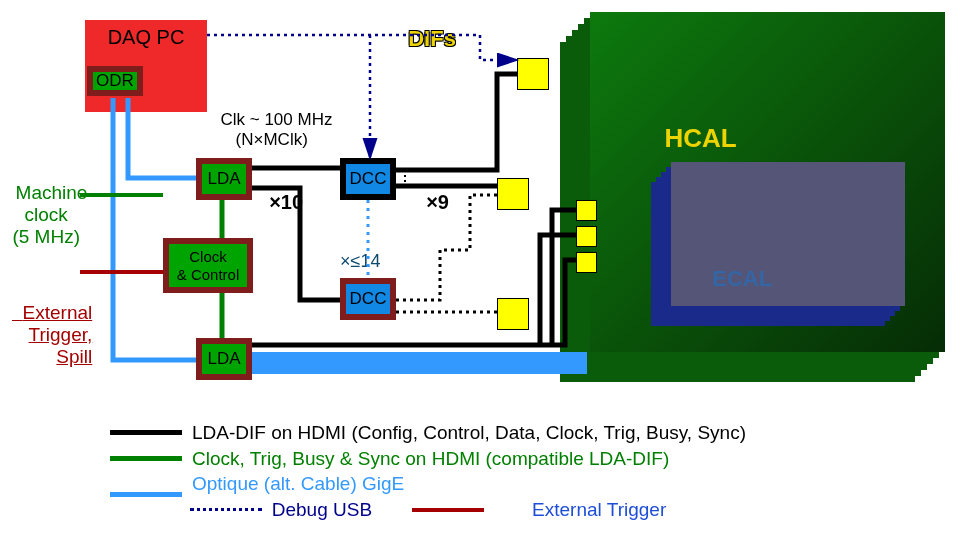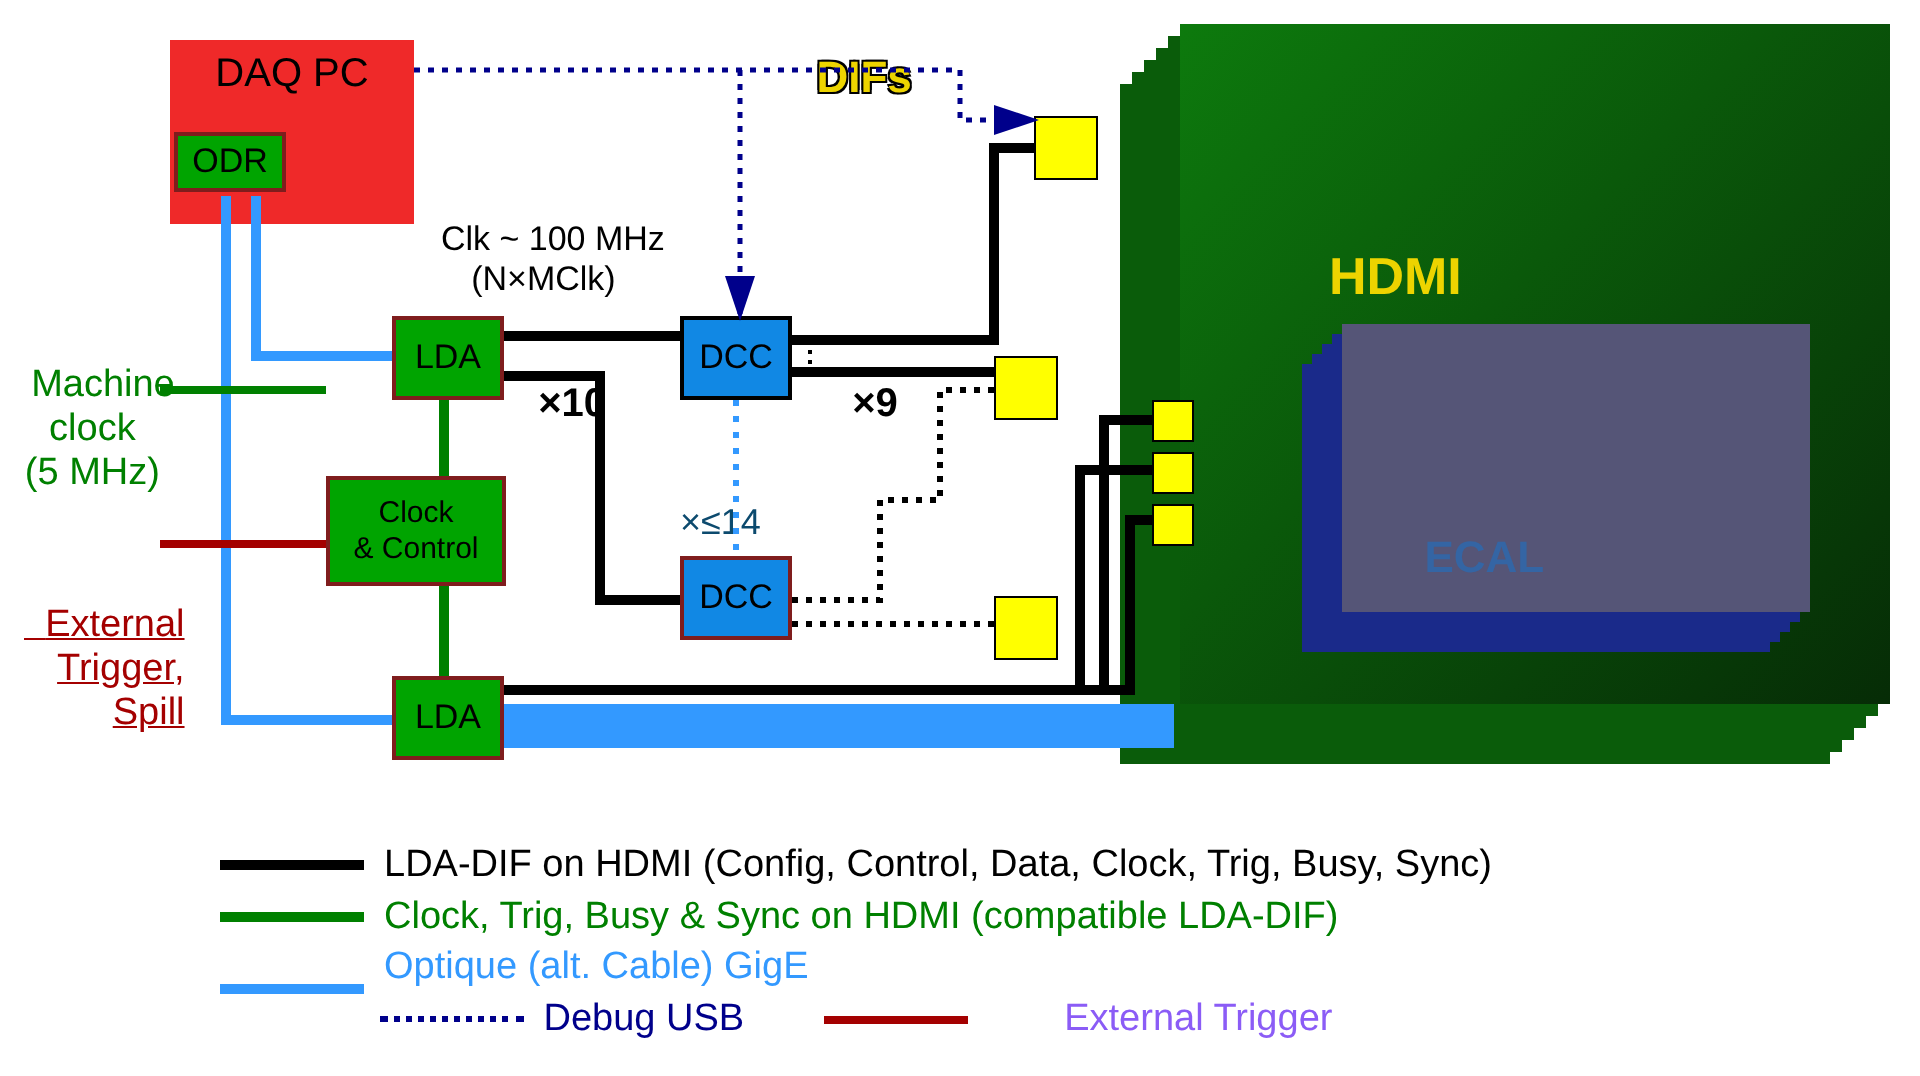--- a/index.html
+++ b/index.html
@@ -11,21 +11,21 @@
     font-family: sans-serif;
     background: #fff;
   }
   .box {
     position: absolute;
     display: flex;
     align-items: center;
     justify-content: center;
     text-align: center;
     font-size: 16px;
-    border: 2px solid #7f1d1d;
+    border: 6px solid #7f1d1d;
   }
   .label {
     position: absolute;
     font-size: 18px;
     white-space: pre;
     text-align: right;
   }
   .small-label { font-size: 17px; }
   svg.wires { position: absolute; left:0; top:0; pointer-events:none; }
 </style>
@@ -99,21 +99,21 @@
   <span>Machine
 clock
 (5 MHz)</span>
 </div>
 <div class="label" style="left:12px; top:280px; color:#a40000; font-size:19px; text-align:right; line-height:1.15;text-decoration:underline;">
   <span>External
 Trigger,
 Spill</span>
 </div>
 <div class="label" style="left:650px; top:92px; color:#edd400; font-weight:bold; font-size:26px;">
-  <span>HDMI</span>
+  <span>HCAL</span>
 </div>
 <div class="label" style="left:700px; top:240px; color:#3465a4; font-weight:bold; font-size:22px;">
   <span>ECAL</span>
 </div>
 
 <svg class="wires" width="960" height="420">
   <defs>
     <marker id="arr-navy" markerWidth="10" markerHeight="10" refX="8" refY="3" orient="auto">
       <path d="M0,0 L9,3 L0,6 Z" fill="#00008b"></path>
     </marker>
@@ -158,15 +158,15 @@
     <span>Clock, Trig, Busy &amp; Sync on HDMI (compatible LDA-DIF)</span>
   </div>
   <div style="display:flex; align-items:flex-end; color:#3399ff;">
     <div style="width:72px; border-top:5px solid #3399ff; margin-right:10px;"></div>
     <span>Optique (alt. Cable) GigE</span>
   </div>
   <div style="display:flex; align-items:center;justify-content:center;">
     <div style="width:72px; border-top:3px dotted #00008b; margin-right:10px;"></div>
     <span style="color:#00008b;">Debug USB</span>
     <div style="width:72px; border-top:4px solid #a40000; margin:0 10px 0 40px;"></div>
-    <span style="color:#8b5cf6;margin-left:38px;">External Trigger</span>
+    <span style="color:#1d4ed8;margin-left:38px;">External Trigger</span>
   </div>
 </div>
 
 </body></html>

